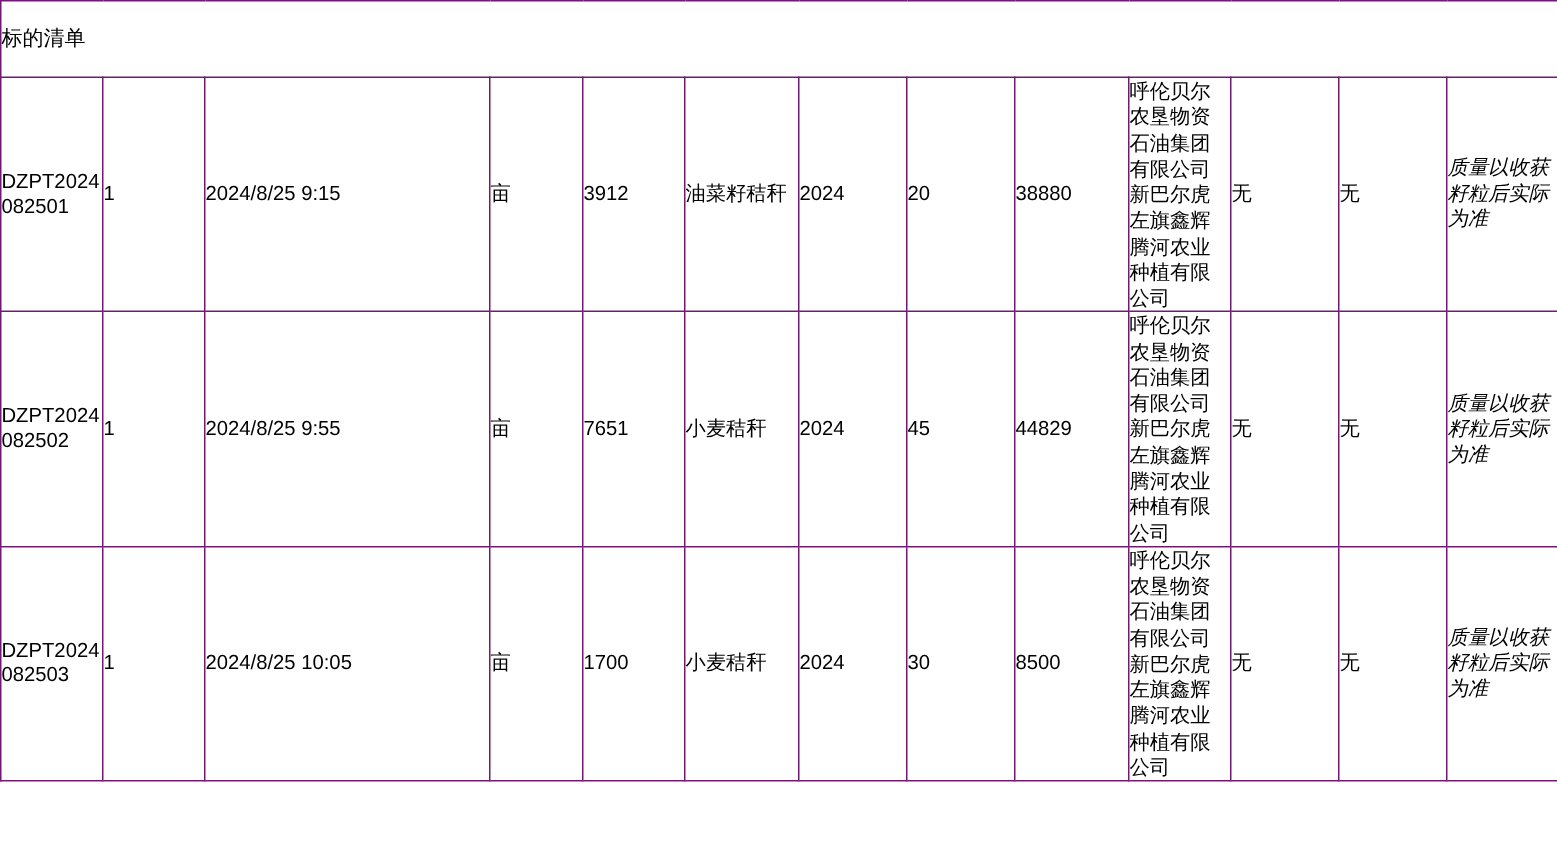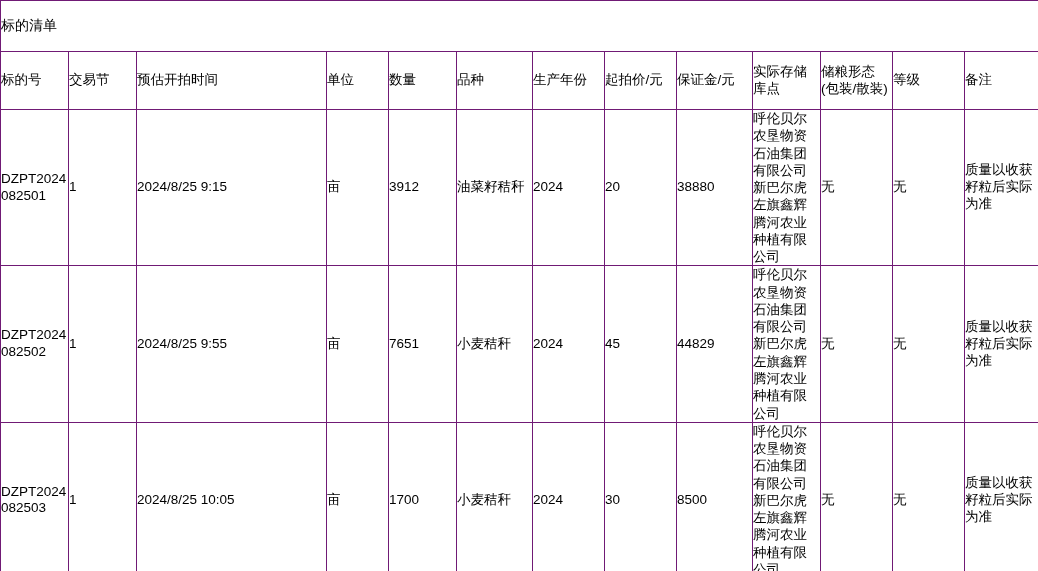--- a/index.html
+++ b/index.html
@@ -60,20 +60,21 @@
     vertical-align: top;
     text-align: left;
     padding: 6px 5px 6px 6px;
     font-size: 13.5px;
     line-height: 1.28;
     word-break: break-all;
     margin-top: 36px;
   }
   .remark-cell {
     word-break: break-all;
+    font-style: italic;
   }
   
   col.c-no     { width: 68px; }
   col.c-sess   { width: 68px; }
   col.c-time   { width: 190px; }
   col.c-unit   { width: 62px; }
   col.c-qty    { width: 68px; }
   col.c-variety{ width: 76px; }
   col.c-year   { width: 72px; }
   col.c-price  { width: 72px; }
@@ -99,35 +100,20 @@
         <col class="c-price">
       <col class="c-deposit">
         <col class="c-store">
         <col class="c-form">
         <col class="c-grade">
       <col class="c-remark">
     </colgroup>
     <tbody>
       <tr>
         <td class="title-cell" colspan="13">标的清单</td>
-      </tr>
-      <tr>
-        <td class="head-cell">标的号</td>
-        <td class="head-cell">交易节</td>
-        <td class="head-cell">预估开拍时间</td>
-        <td class="head-cell">单位</td>
-        <td class="head-cell">数量</td>
-        <td class="head-cell">品种</td>
-        <td class="head-cell">生产年份</td>
-        <td class="head-cell">起拍价/元</td>
-        <td class="head-cell">保证金/元</td>
-        <td class="head-cell">实际存储库点</td>
-        <td class="head-cell">储粮形态(包装/散装)</td>
-        <td class="head-cell">等级</td>
-        <td class="head-cell">备注</td>
       </tr>
 
       <tr class="row-tall">
         <td class="data-cell cell-wrap-narrow">DZPT2024082501</td>
         <td class="data-cell">1</td>
         <td class="data-cell">2024/8/25 9:15</td>
         <td class="data-cell">亩</td>
         <td class="data-cell">3912</td>
         <td class="data-cell cell-wrap-narrow">油菜籽秸秆</td>
         <td class="data-cell">2024</td>

